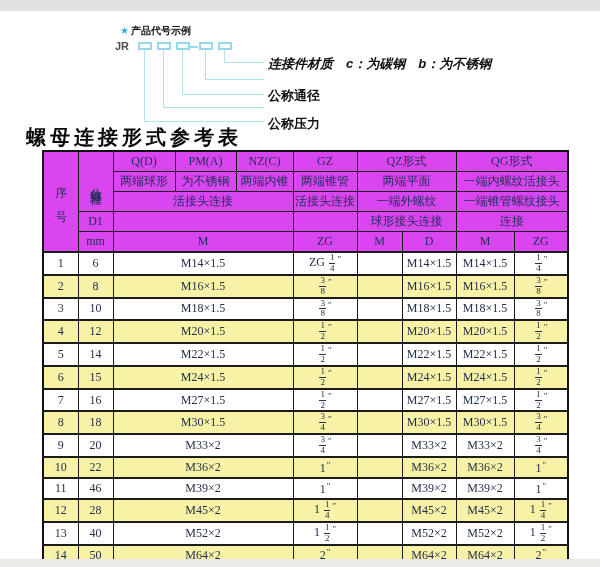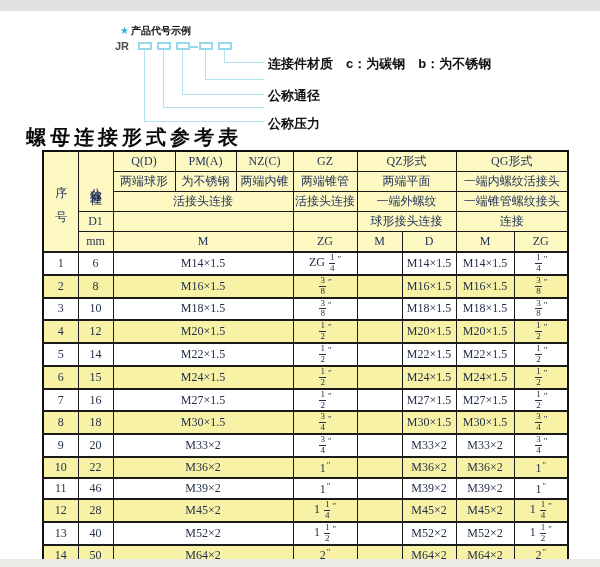--- a/index.html
+++ b/index.html
@@ -25,21 +25,21 @@
 
   
   .table-title{position:absolute;left:26px;top:124px;font-size:20px;font-weight:bold;color:#0a0a0a;
                letter-spacing:4px;transform:skewX(-3deg);}
 
   
   .ref-table{position:absolute;left:42px;top:150px;width:525px;border-collapse:collapse;
              table-layout:fixed;border:2px solid #111;}
   .ref-table th,.ref-table td{border:1px solid #1b1b1b;text-align:center;vertical-align:middle;
              padding:0;font-size:12px;overflow:hidden;}
-  .ref-table thead th{background:#fef9c3;font-weight:normal;color:#1c2f54;height:19px;}
+  .ref-table thead th{background:#d946ef;font-weight:normal;color:#1c2f54;height:19px;}
   .ref-table tbody td{height:19px;border-top-width:2px;color:#233049;background:#fff;}
   .ref-table tbody tr.alt td{background:#f8f2a6;}
   .vert{writing-mode:vertical-lr;text-orientation:upright;letter-spacing:2px;}
   .vert-seq{letter-spacing:26px;padding-top:6px;}
 
   .frac{display:inline-block;vertical-align:middle;text-align:center;font-size:9px;line-height:1.1;margin:0 1px;}
   .fnum{display:block;border-bottom:1px solid #233049;padding:0 1px;}
   .fden{display:block;}
   .fq{font-size:9px;vertical-align:4px;margin-left:1px;}
 </style>
@@ -66,21 +66,21 @@
     <div class="cline hline" style="left:224px;top:62px;width:40px;"></div>
     <div class="cline vline" style="left:205px;top:50px;height:29px;"></div>
     <div class="cline hline" style="left:205px;top:79px;width:59px;"></div>
     <div class="cline vline" style="left:182px;top:50px;height:44px;"></div>
     <div class="cline hline" style="left:182px;top:94px;width:82px;"></div>
     <div class="cline vline" style="left:163px;top:50px;height:57px;"></div>
     <div class="cline hline" style="left:163px;top:107px;width:101px;"></div>
     <div class="cline vline" style="left:144px;top:50px;height:71px;"></div>
     <div class="cline hline" style="left:144px;top:121px;width:120px;"></div>
 
-    <div class="code-label" style="top:55px;">连接件材质　c：为碳钢　b：为不锈钢</div>
+    <div class="code-label" style="top:55px;font-style:italic;">连接件材质　c：为碳钢　b：为不锈钢</div>
     <div class="code-label" style="top:87px;">公称通径</div>
     <div class="code-label" style="top:115px;font-family:Liberation Mono, monospace;">公称压力</div>
   </div>
 
   <div class="table-title">螺母连接形式参考表</div>
 
   <table class="ref-table">
     <colgroup>
       <col style="width:35px">
         <col style="width:35px">

